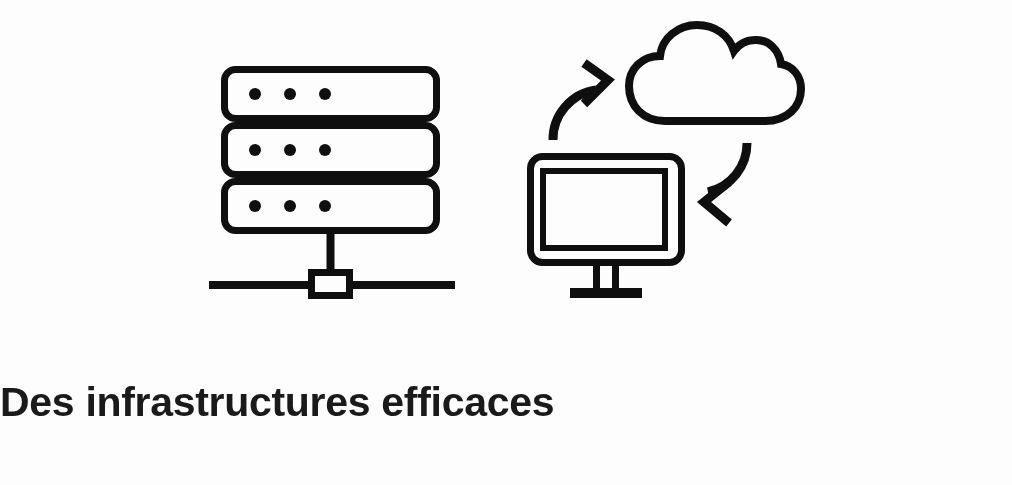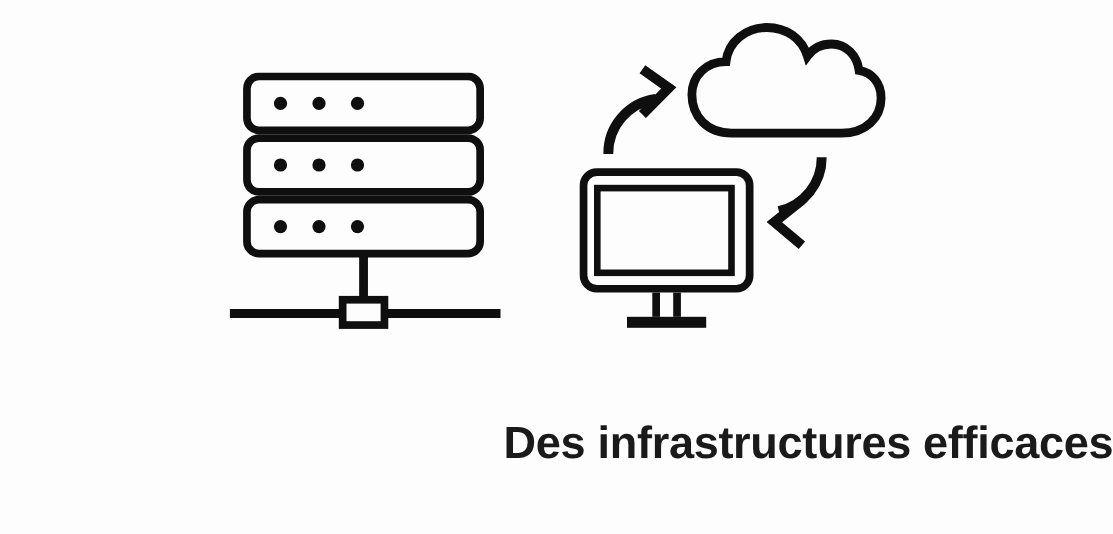--- a/index.html
+++ b/index.html
@@ -38,21 +38,21 @@
     top: 20px;
     width: 290px;
     height: 280px;
   }
   .caption {
     position: absolute;
     left: 0;
     top: 378px;
     width: 1012px;
     margin: 0;
-    text-align: right;
+    text-align: left;
     font-size: 41px;
     line-height: 1.2;
     font-weight: 600;
     letter-spacing: -0.3px;
     color: var(--text-color);
   }
   .stroke {
     fill: none;
     stroke: var(--ink);
   }

